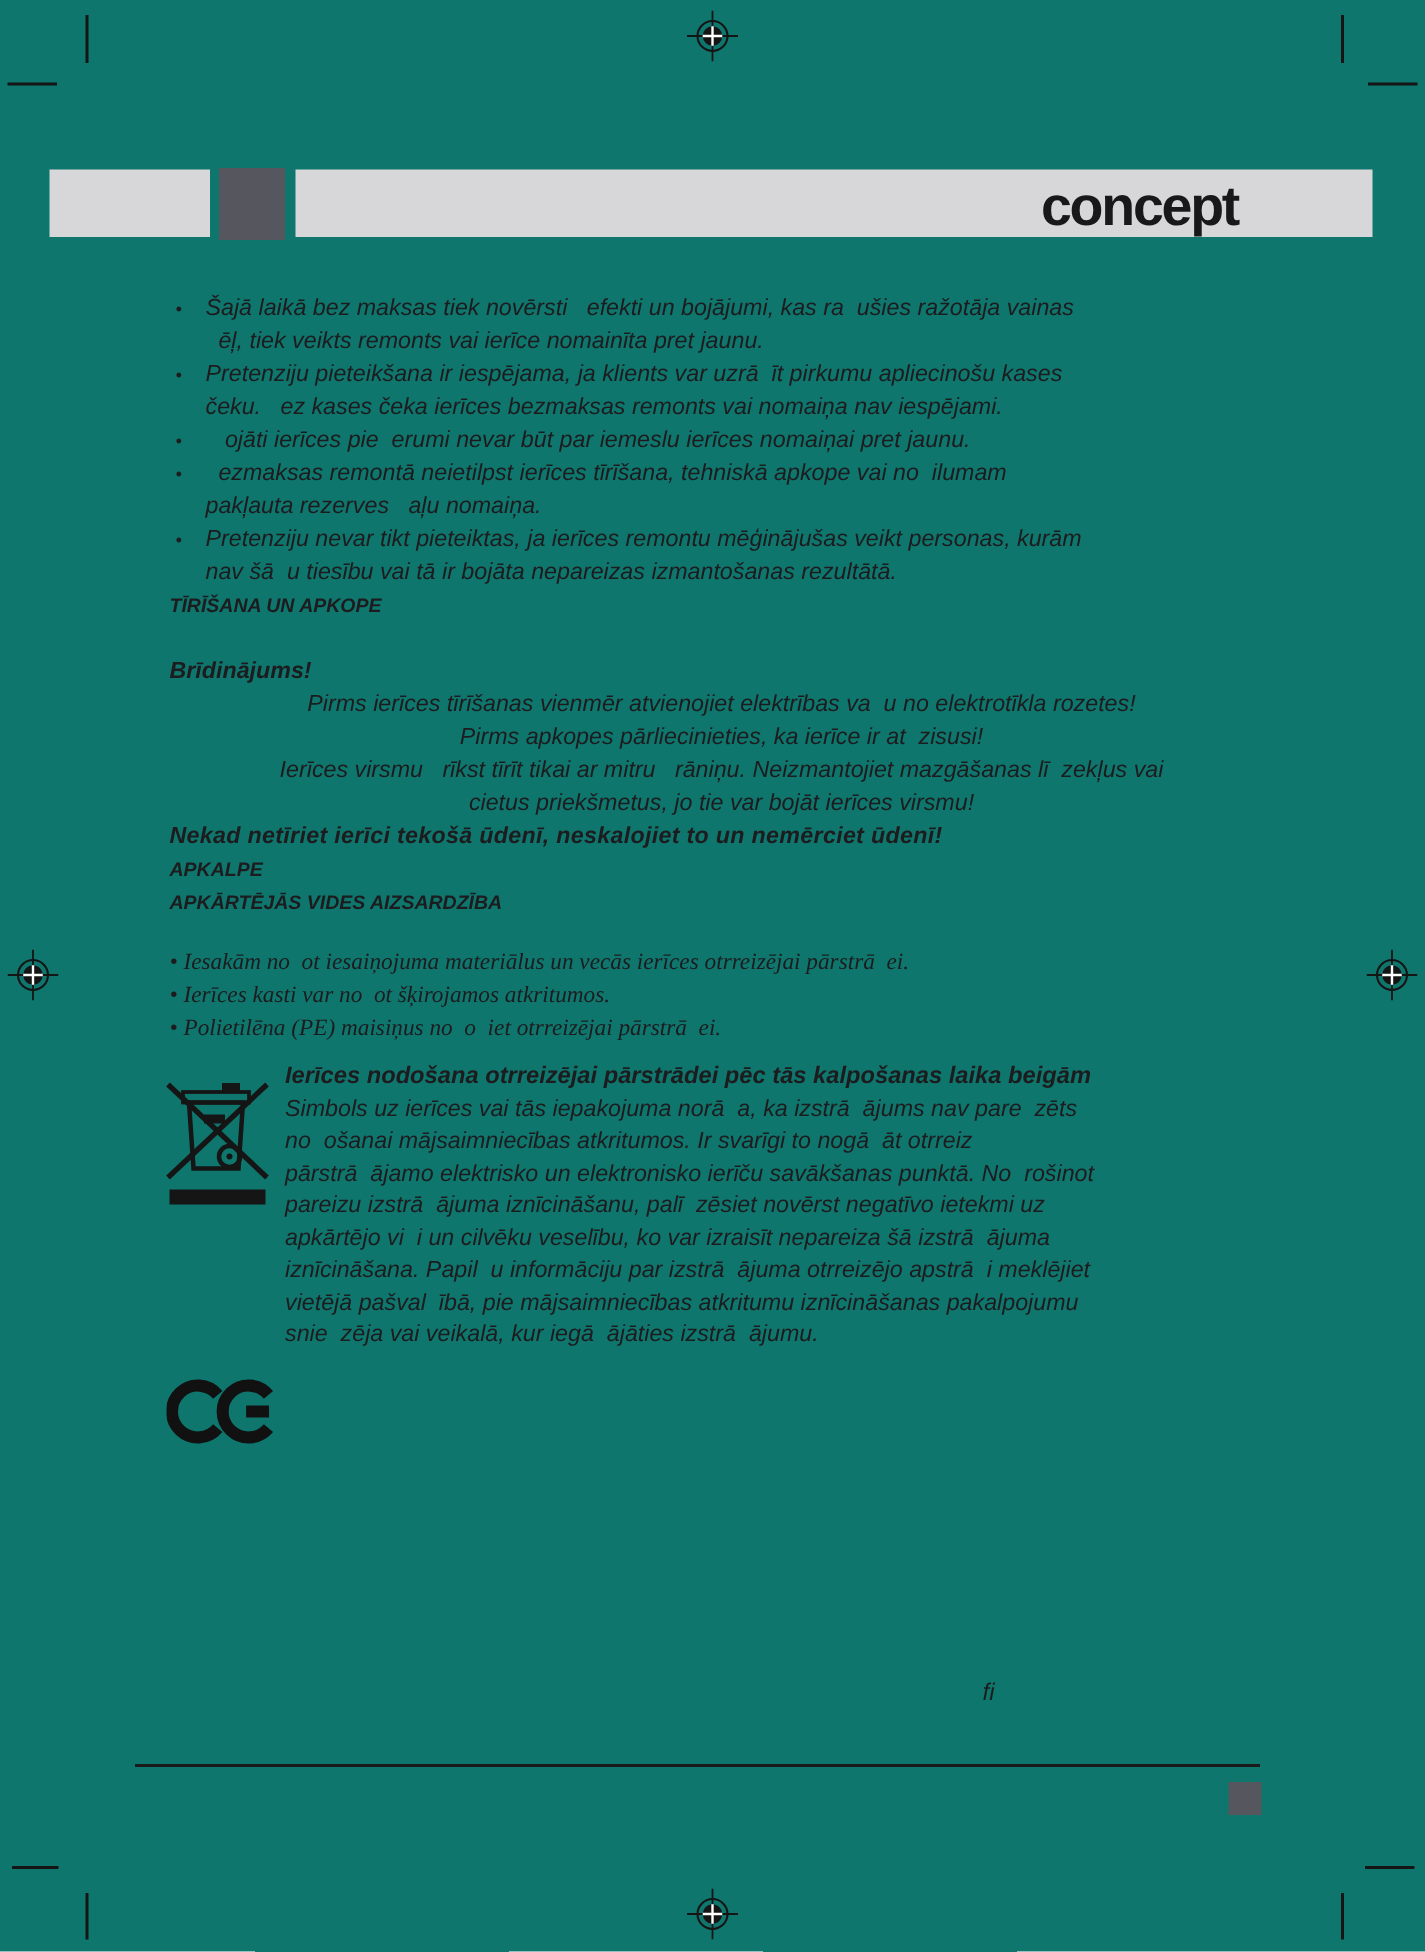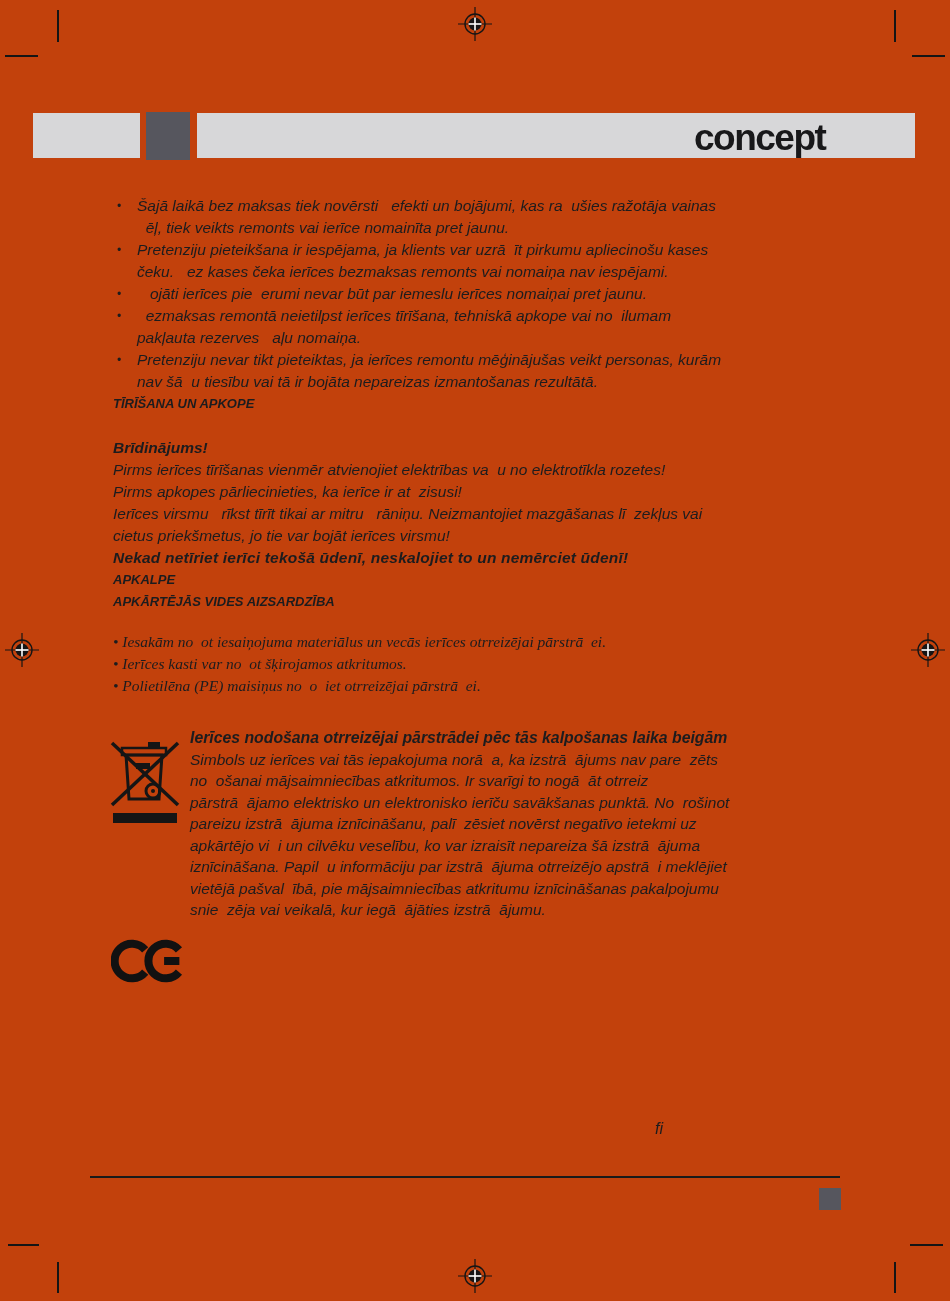--- a/index.html
+++ b/index.html
@@ -1,17 +1,17 @@
 <!DOCTYPE html>
 <html><head>
 <meta charset="utf-8">
 <style>
   html,body{margin:0;padding:0;background:#fff;}
   .page{
-    position:relative;width:950px;height:1301px;background:#c2410c;overflow:hidden;
+    position:relative;width:950px;height:1301px;background:#0f766e;overflow:hidden;
     font-family:"Liberation Sans", sans-serif;color:#1c1c1e;
   }
   
   .crop{position:absolute;background:#151515;}
   .reg{position:absolute;width:34px;height:34px;}
   
   .band{position:absolute;background:#d7d7d9;}
   .band-square{position:absolute;background:#56565e;}
   .logo{
     position:absolute;font-weight:bold;font-size:37px;letter-spacing:-1.5px;
@@ -25,28 +25,28 @@
   .content .txt{white-space:pre-wrap;}
   ul.warranty{list-style:none;margin:0;padding:0;}
   ul.warranty li{position:relative;padding-left:24px;margin:0;}
   ul.warranty .marker{position:absolute;left:4px;top:0;font-size:12px;}
   h3.sec{
     font-size:13px;font-weight:bold;font-style:italic;margin:0;line-height:22px;
   }
   .h-clean{margin-top:26px;}
   .warn-title{font-weight:bold;margin:22px 0 0 0;}
   p{margin:0;}
-  .warn-body{margin:0;}
+  .warn-body{margin:0;text-align:center;}
   .warn-bold{font-weight:bold;letter-spacing:0.2px;margin:0;}
   .h-serv{margin-top:24px;}
   .serv-body{margin-top:21px;}
   .h-env{margin-top:20px;}
   .env-b{margin:0;line-height:22px;font-family:Liberation Serif, serif;}
   .env-first{margin-top:18px;}
-  .weee{display:flex;margin-top:30px;align-items:flex-start;}
+  .weee{display:flex;margin-top:10px;align-items:flex-start;}
   .weee-icon{flex:0 0 auto;margin-left:-3px;}
   .weee-text{margin-left:8px;line-height:21.5px;}
   .weee-title{font-weight:bold;font-size:15.8px;}
   .ce{margin-top:16px;margin-left:-2px;}
   .fi-note{position:absolute;left:655px;top:1120px;font-style:italic;font-size:16px;}
   .footer-line{position:absolute;left:90px;top:1176px;width:750px;height:2px;background:#1a1a1a;}
   .footer-square{position:absolute;left:819px;top:1188px;width:22px;height:22px;background:#56565e;}
 </style>
 </head>
 <body>

